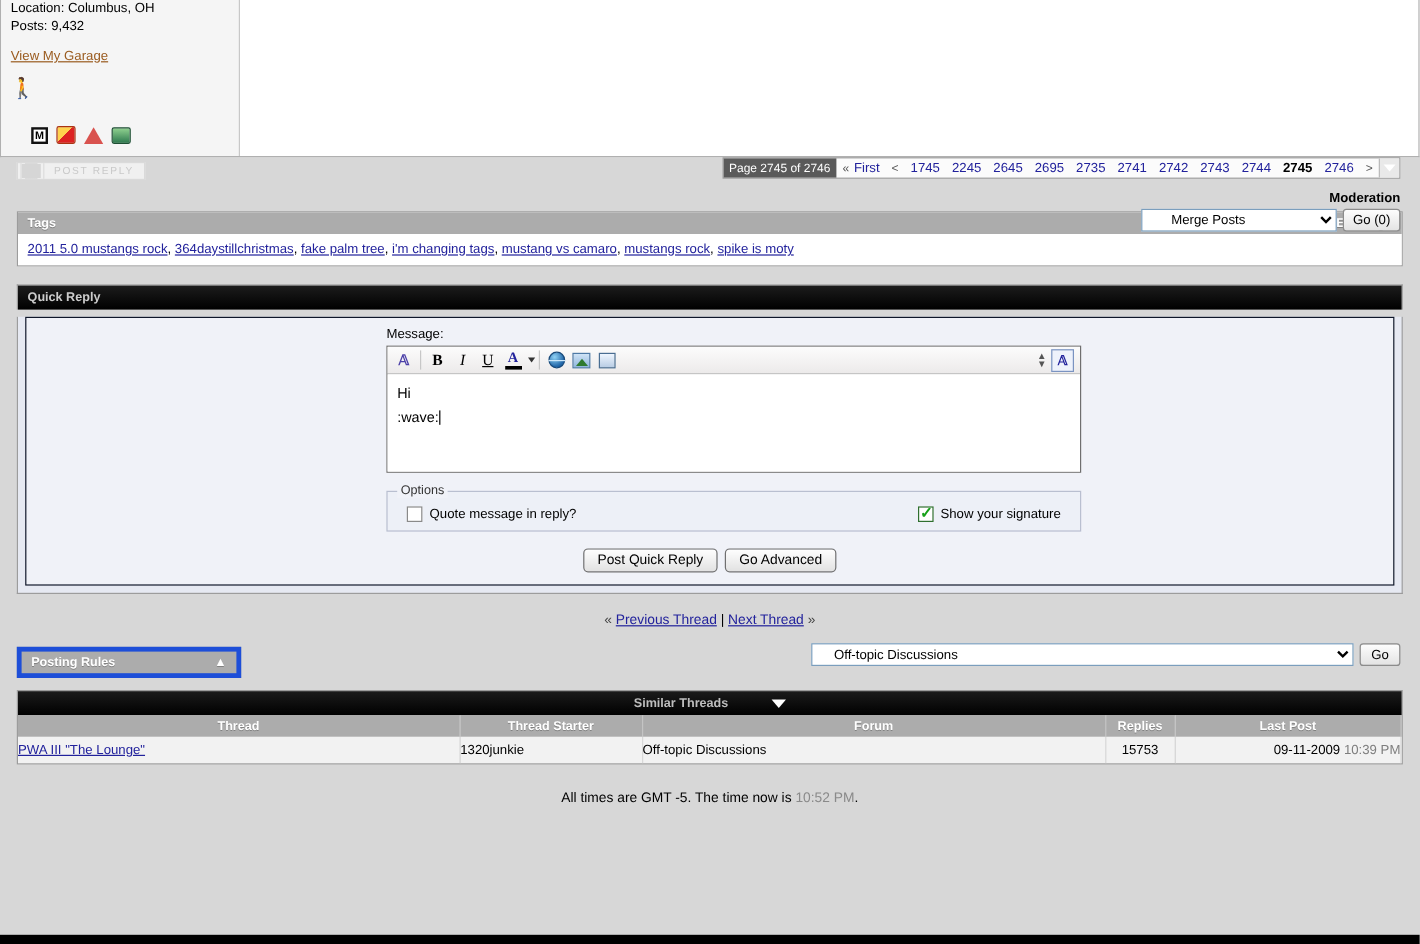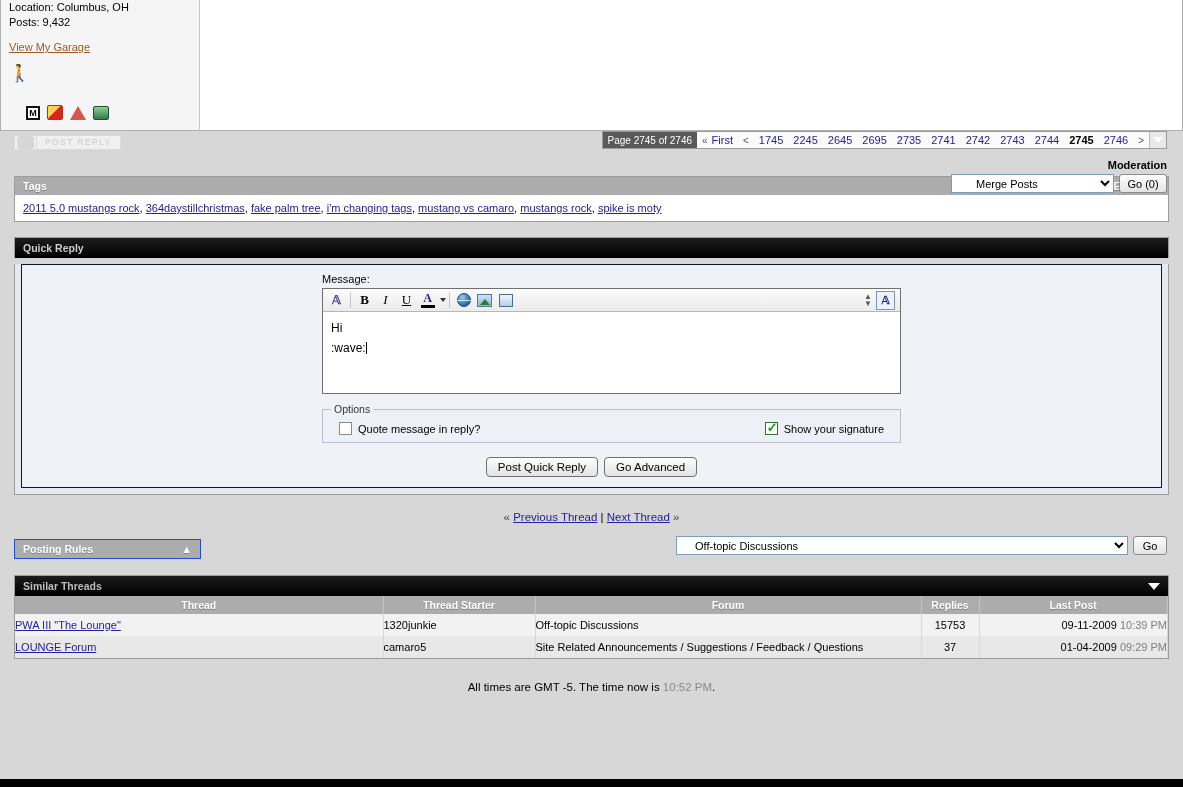--- a/index.html
+++ b/index.html
@@ -144,32 +144,32 @@
   .vbbtn { height: 20px; padding: 0 11px; font-size: 11.5px; border: 1px solid #707070;
     border-radius: 4px; background: linear-gradient(#fefefe,#e2e2e2);
     font-family: "Liberation Sans", sans-serif; cursor: pointer; }
 
   .threadnav { text-align: center; margin-top: 16px; font-size: 11.5px; }
   .threadnav .ch { color: #444; }
 
   
   .lower { position: relative; height: 36px; margin-top: 16px; }
   .posting-rules { position: absolute; left: 14px; top: 0; width: 187px;
-    border: 1px solid #1d4ed8; background: #ACACAC; color: #fff; font-weight: bold;
+    border: 4px solid #1d4ed8; background: #ACACAC; color: #fff; font-weight: bold;
     font-size: 10.5px; padding: 3px 8px; display: flex; justify-content: space-between;
     align-items: center; text-shadow: 0 1px 0 rgba(0,0,0,.25); }
   .forumjump { position: absolute; right: 16px; top: -3px; }
   .forumjump .lbl { font-weight: bold; font-size: 11px; margin-bottom: 2px; }
   .fj-row { display: flex; align-items: center; gap: 5px; }
 
   
   .st { margin: 0 14px; border: 1px solid #9c9c9c; }
   .st-head { background: linear-gradient(#1b1b1b,#000); color: #bdbdbd;
     font-size: 10.5px; font-weight: bold; padding: 4px 8px;
-    display: flex; justify-content: space-between; align-items:center;gap:36px; }
+    display: flex; justify-content: center; align-items:center;gap:36px; }
   .st-head .tri { width:0;height:0;border-left:6px solid transparent;
     border-right:6px solid transparent;border-top:7px solid #fff; }
   table.st-table { width: 100%; border-collapse: collapse; font-size: 11px; }
   table.st-table th { background: #ACACAC; color: #fff; font-size: 10.5px;
     font-weight: bold; padding: 3px 0; border-right: 1px solid #c4c4c4;
     text-shadow: 0 1px 0 rgba(0,0,0,.25); }
   table.st-table td { padding: 5px 0; border-right: 1px solid #d8d8d8; }
   tr.r1 td { background: #F2F2F2; }
   tr.r2 td { background: #E8E8E8; }
   td.c-thread { padding-left: 8px; }
@@ -361,27 +361,20 @@
       </tr>
     </thead>
     <tbody>
       <tr class="r1">
         <td class="c-thread"><a href="#">PWA III "The Lounge"</a></td>
         <td class="c-starter">1320junkie</td>
         <td class="c-forum">Off-topic Discussions</td>
         <td class="c-replies">15753</td>
         <td class="c-last"><span>09-11-2009</span> <span class="tm">10:39 PM</span></td>
       </tr>
-      <tr class="r2">
-        <td class="c-thread"><a href="#">LOUNGE Forum</a></td>
-        <td class="c-starter">camaro5</td>
-        <td class="c-forum">Site Related Announcements / Suggestions / Feedback / Questions</td>
-        <td class="c-replies">37</td>
-        <td class="c-last"><span>01-04-2009</span> <span class="tm">09:29 PM</span></td>
-      </tr>
     </tbody>
   </table>
 </div>
 
 <div class="footer-time">
   <span>All times are GMT -5. The time now is</span>
   <span class="tm">10:52 PM</span><span>.</span>
 </div>
 <div class="blackbar"></div>
 

